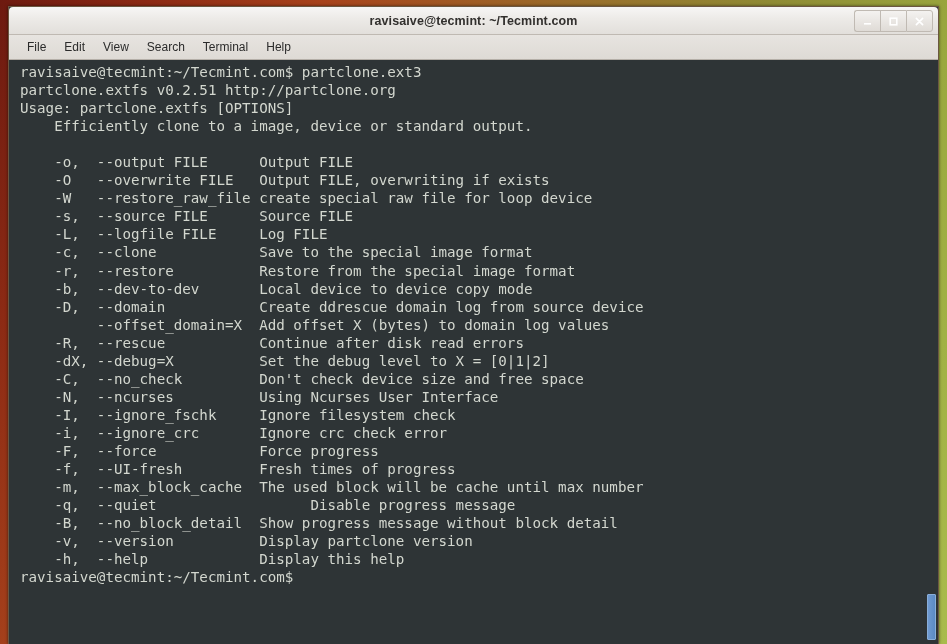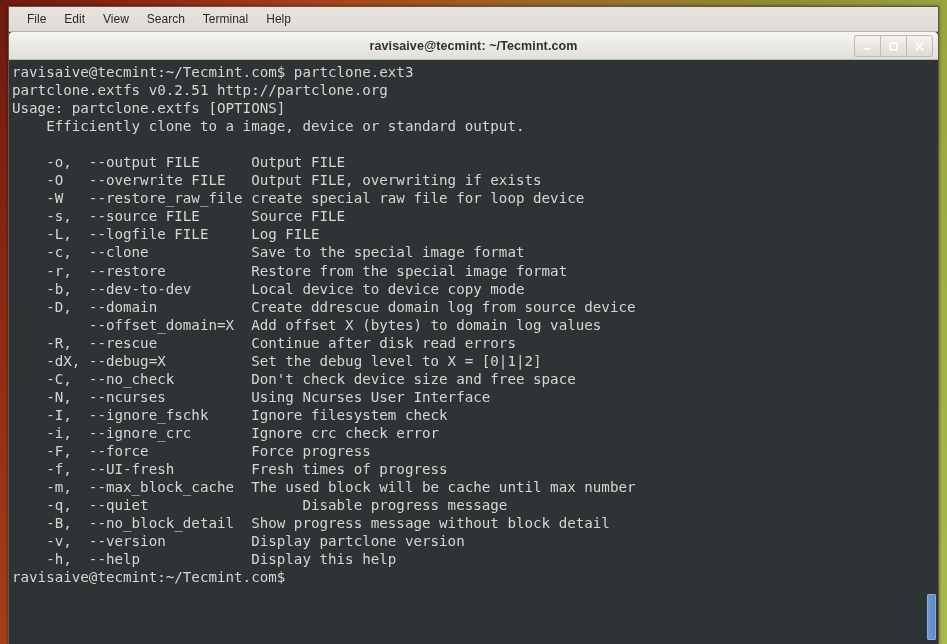--- a/index.html
+++ b/index.html
@@ -106,21 +106,21 @@
   
   #terminal-wrap {
     flex: 1;
     display: flex;
     background: #2e3436;
     overflow: hidden;
     position: relative;
   }
   #terminal {
     flex: 1;
-    padding: 3px 0 0 3px;
+    padding: 3px 0 0 11px;
     overflow: hidden;
     background: #2e3436;
   }
   pre#term-text {
     margin: 0;
     padding: 0;
     font-family: "DejaVu Sans Mono", "Liberation Mono", monospace;
     font-size: 14.2px;
     line-height: 18.05px;
     color: #d3d7cf;
@@ -143,49 +143,49 @@
     height: 44px;
     background: linear-gradient(to right, #6f9ad1, #5b8ac4);
     border: 1px solid #89aeda;
     border-radius: 1px;
   }
 </style>
 </head>
 <body>
 
 <div id="window">
-
-  <div id="menubar">
-    <div class="menu-item">File</div>
-    <div class="menu-item">Edit</div>
-    <div class="menu-item">View</div>
-    <div class="menu-item">Search</div>
-    <div class="menu-item">Terminal</div>
-    <div class="menu-item">Help</div>
-  </div>
 
   <div id="titlebar">
     <span id="window-title">ravisaive@tecmint: ~/Tecmint.com</span>
     <div id="window-buttons">
       <div class="winbtn">
         <svg width="11" height="11" viewBox="0 0 11 11" aria-hidden="true">
           <rect x="2" y="7" width="7" height="1.6" fill="#ffffff"></rect>
         </svg>
       </div>
       <div class="winbtn">
         <svg width="11" height="11" viewBox="0 0 11 11" aria-hidden="true">
           <rect x="2.2" y="2.2" width="6.6" height="6.6" fill="none" stroke="#ffffff" stroke-width="1.6"></rect>
         </svg>
       </div>
       <div class="winbtn">
         <svg width="11" height="11" viewBox="0 0 11 11" aria-hidden="true">
           <path d="M2.4 2.4 L8.6 8.6 M8.6 2.4 L2.4 8.6" stroke="#ffffff" stroke-width="1.7" stroke-linecap="round"></path>
         </svg>
       </div>
     </div>
+  </div>
+
+  <div id="menubar">
+    <div class="menu-item">File</div>
+    <div class="menu-item">Edit</div>
+    <div class="menu-item">View</div>
+    <div class="menu-item">Search</div>
+    <div class="menu-item">Terminal</div>
+    <div class="menu-item">Help</div>
   </div>
 
   <div id="terminal-wrap">
     <div id="terminal">
       <pre id="term-text">ravisaive@tecmint:~/Tecmint.com$ partclone.ext3
 partclone.extfs v0.2.51 http://partclone.org
 Usage: partclone.extfs [OPTIONS]
     Efficiently clone to a image, device or standard output.
 
     -o,  --output FILE      Output FILE

